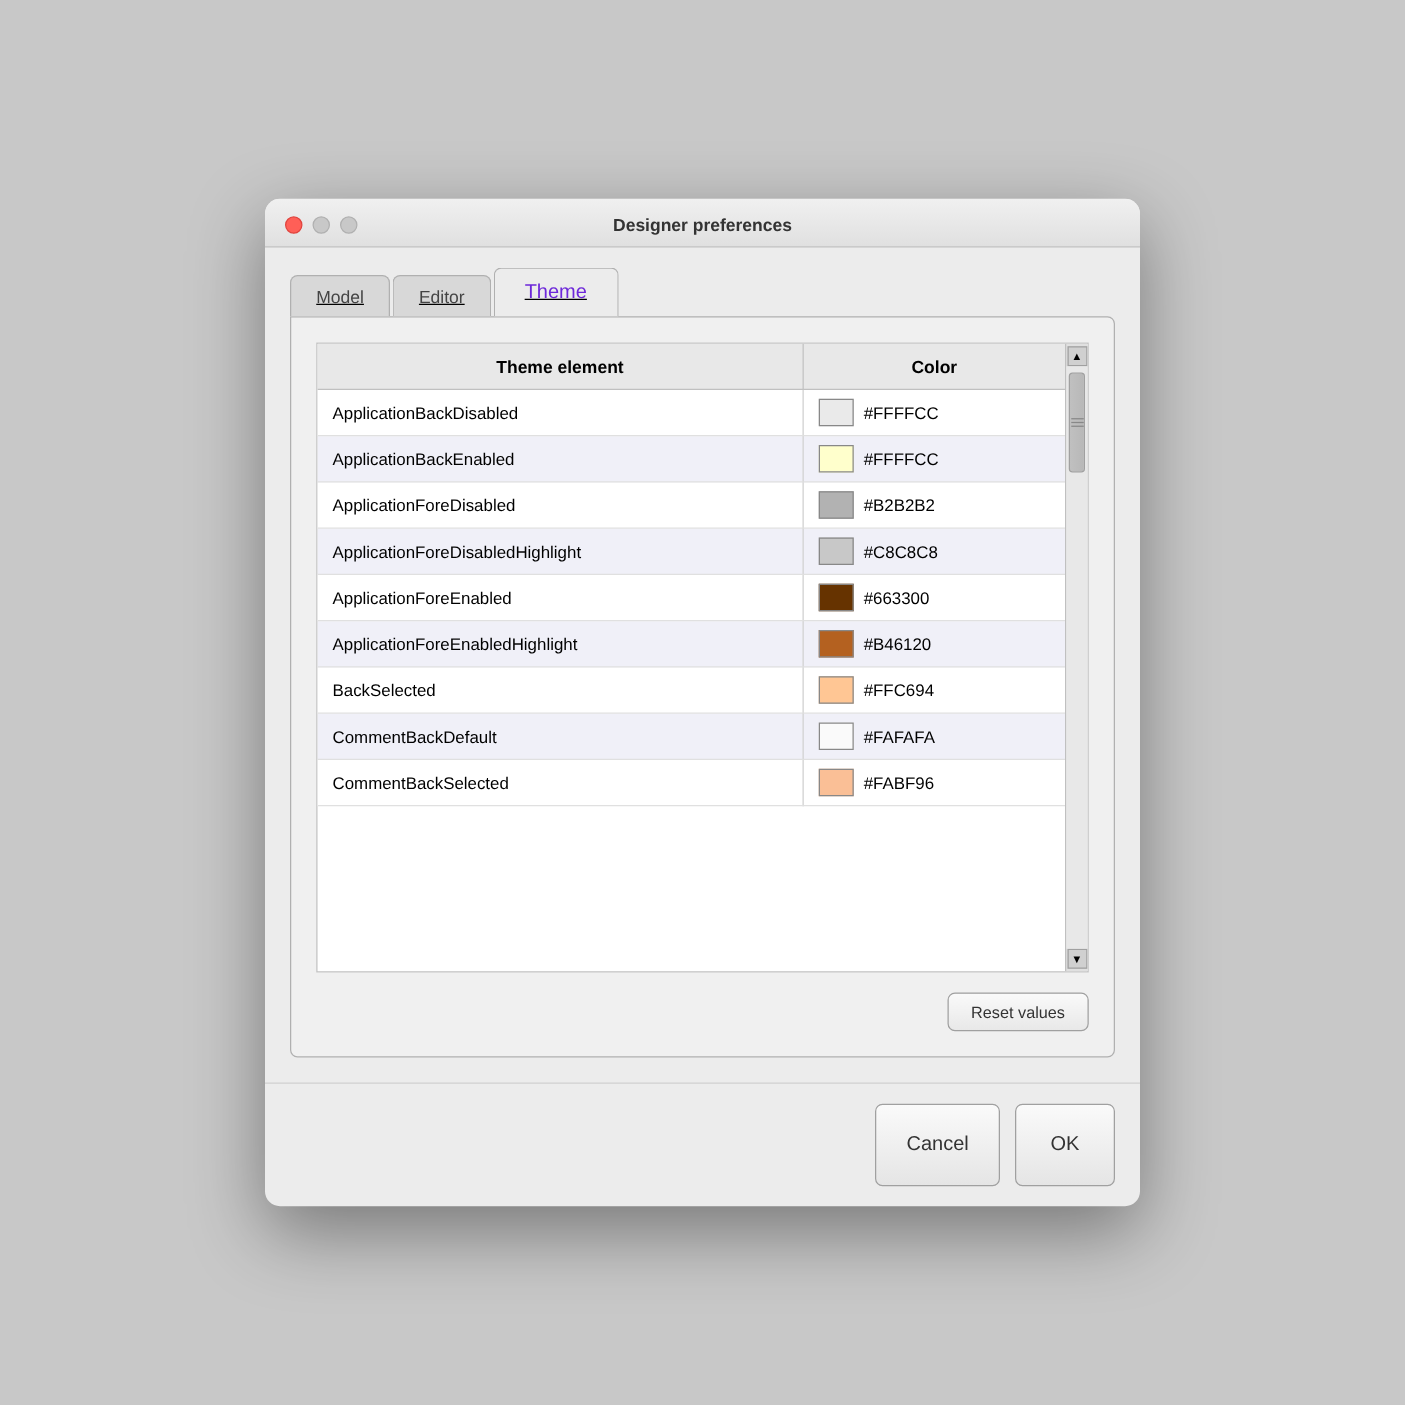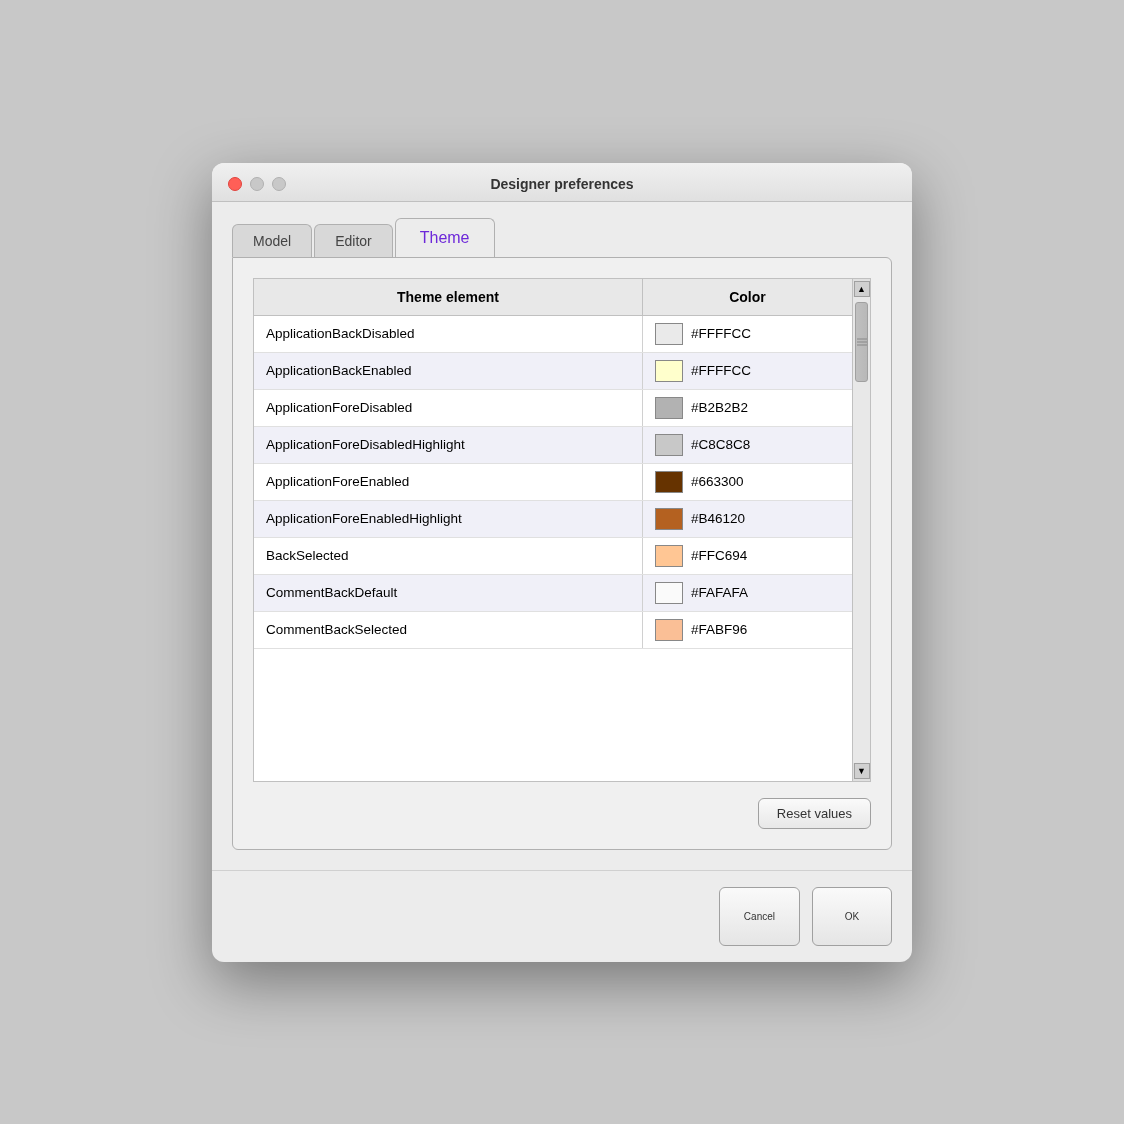--- a/index.html
+++ b/index.html
@@ -72,20 +72,21 @@
 
     .content {
       padding: 16px 20px 20px;
     }
 
     .tabs {
       display: flex;
       align-items: flex-end;
       margin-bottom: 0;
       gap: 0;
+      text-decoration: underline;
     }
 
     .tab {
       padding: 8px 20px;
       font-size: 14px;
       cursor: pointer;
       border: 1px solid #b0b0b0;
       background: #d8d8d8;
       color: #444;
       border-bottom: none;
@@ -262,21 +263,21 @@
     .bottom-buttons {
       display: flex;
       justify-content: flex-end;
       gap: 12px;
       padding: 16px 20px;
       border-top: 1px solid #d0d0d0;
     }
 
     .bottom-btn {
       padding: 23px 24px;
-      font-size: 10px;
+      font-size: 16px;
       background: linear-gradient(to bottom, #fafafa, #e5e5e5);
       border: 1px solid #a0a0a0;
       border-radius: 6px;
       cursor: pointer;
       color: #333;
       min-width: 80px;
       text-align: center;
     }
   </style>
 </head>

